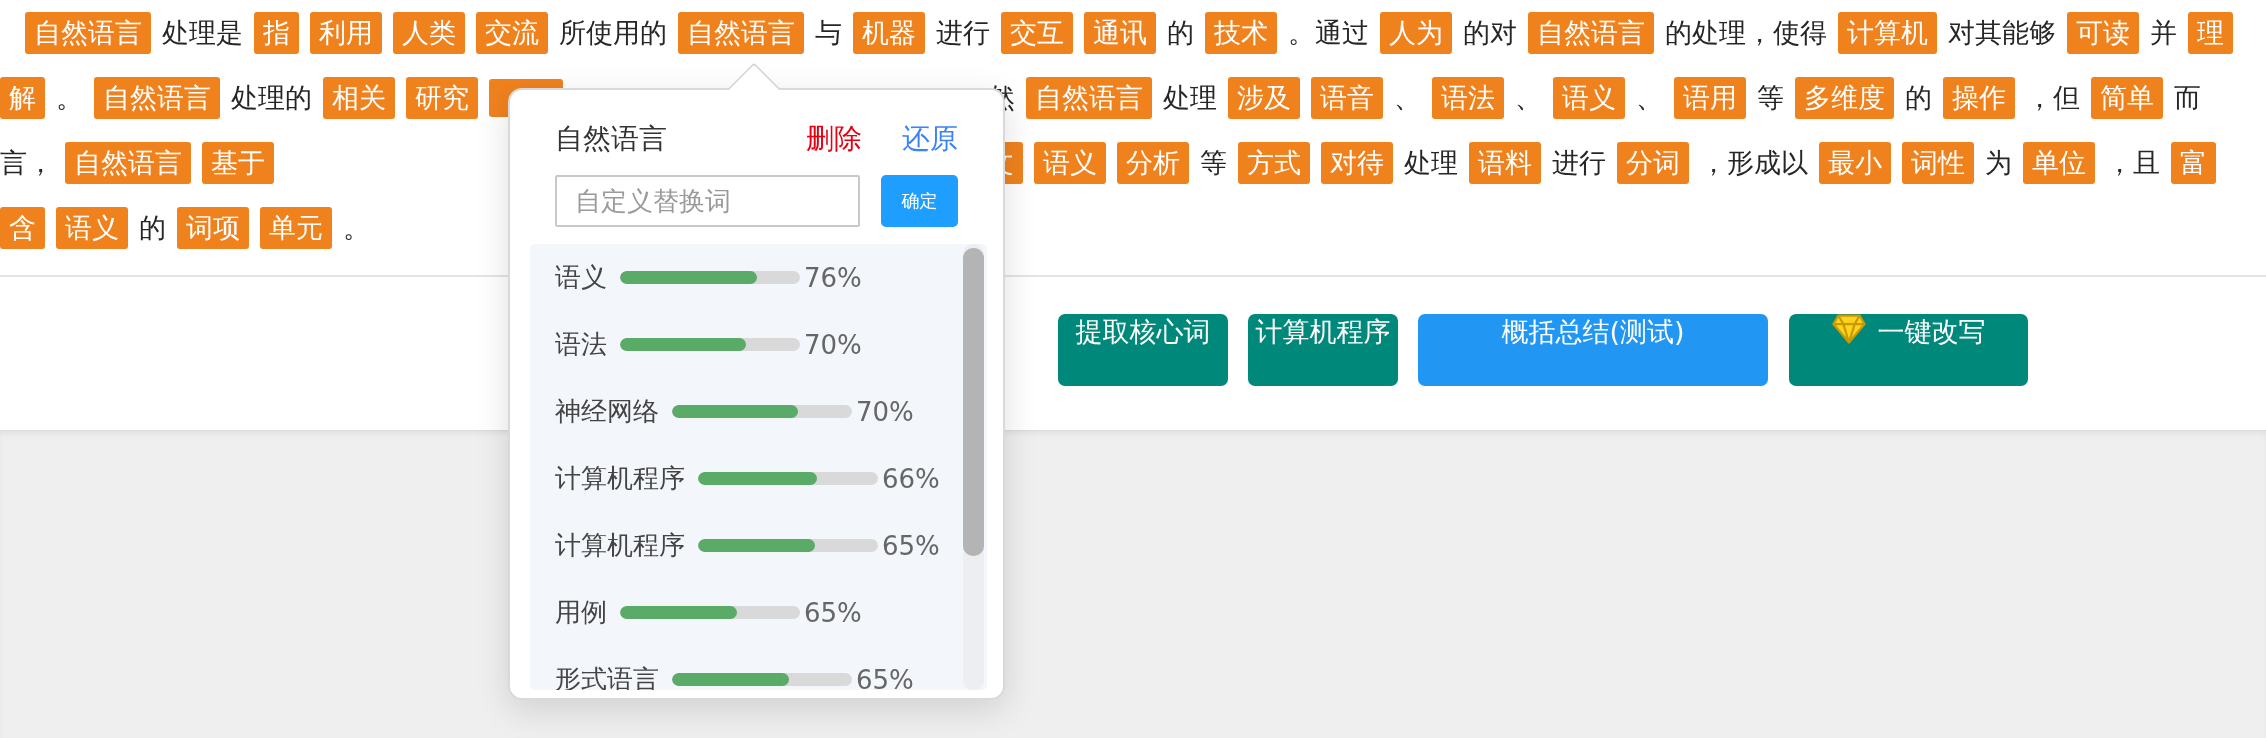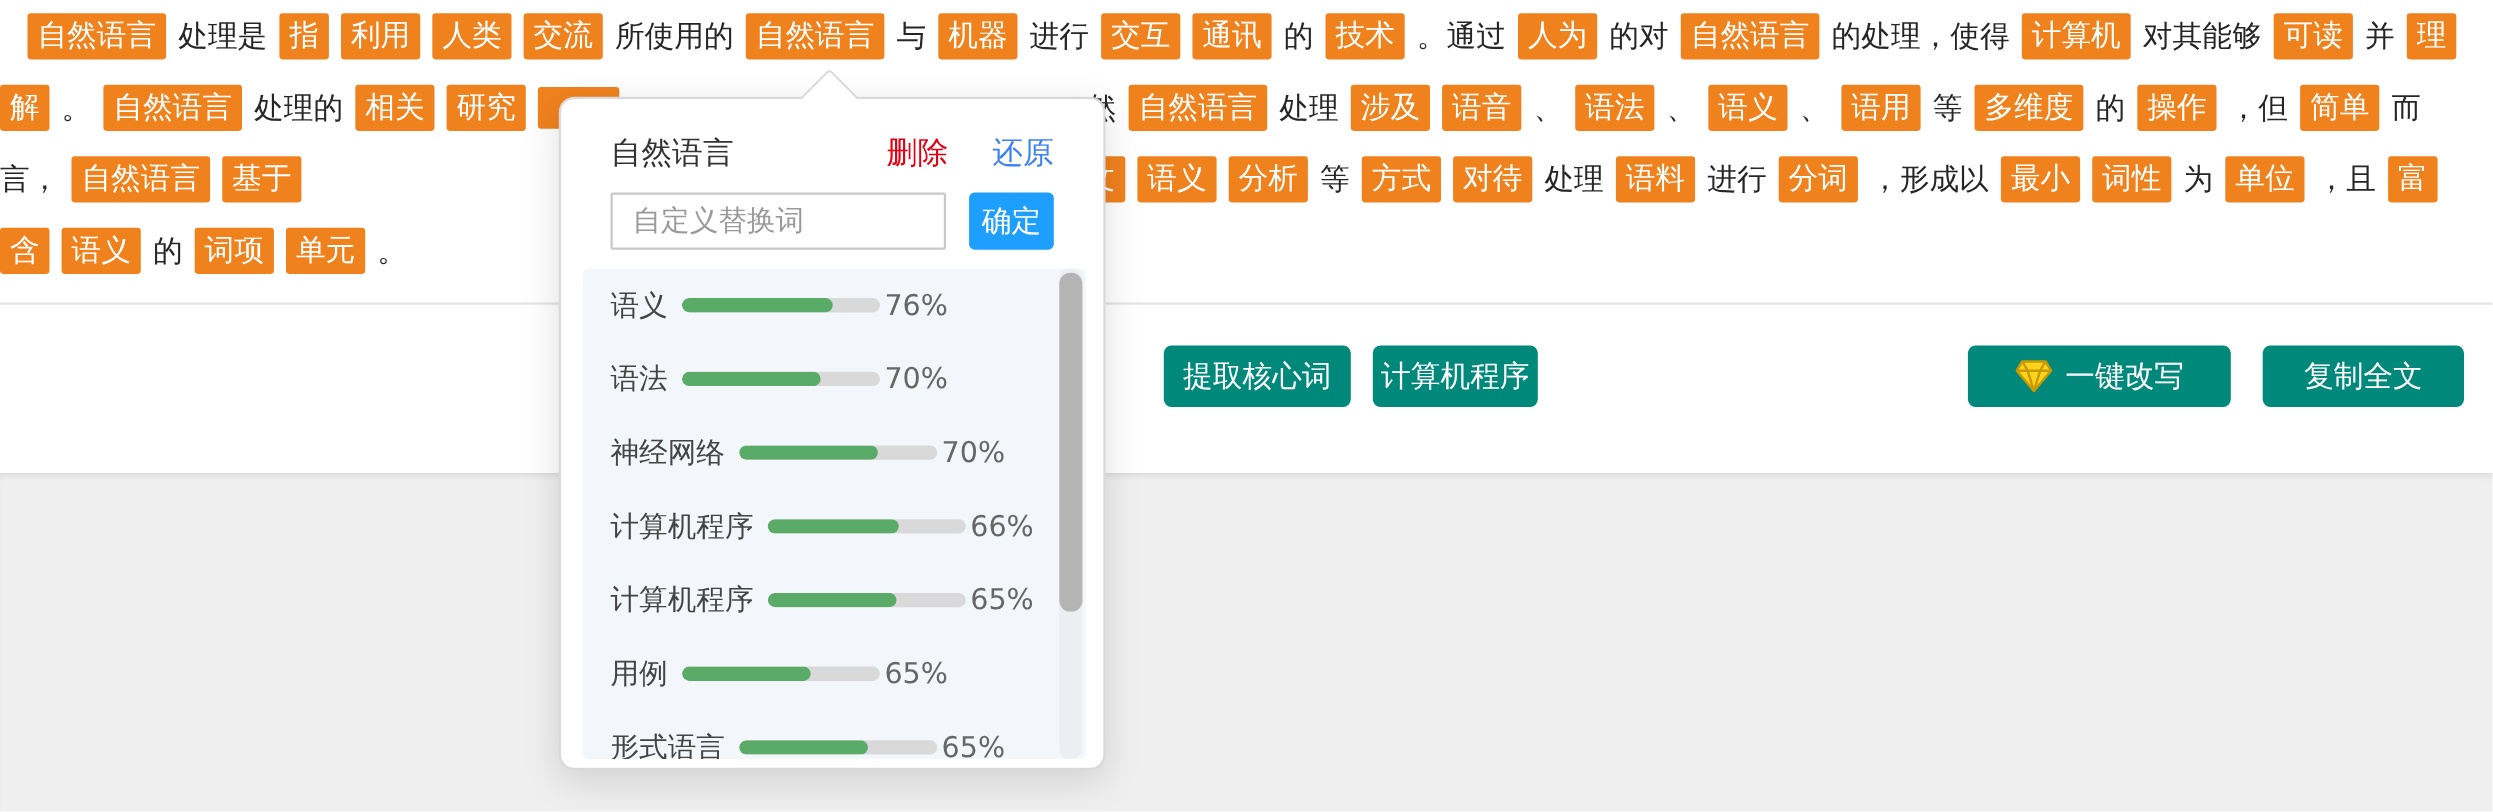--- a/index.html
+++ b/index.html
@@ -15,22 +15,22 @@
   .doc{position:absolute;left:0;top:0;width:2266px;height:275px;z-index:1;}
   .line{position:absolute;display:flex;align-items:center;gap:11px;white-space:nowrap;height:46px;font-size:27px;}
   .seg.pl{color:#262626;}
   .seg.hl{background:var(--orange);color:#fff;padding:5px 9px;border-radius:3px;line-height:1.2;}
   .seg.stub{width:74px;height:38px;padding:0;}
 
   .divider{position:absolute;left:0;top:275px;width:2266px;height:2px;background:#e3e3e3;z-index:1;}
 
   
   .toolbar{position:absolute;left:0;top:0;width:2266px;height:738px;z-index:2;pointer-events:none;}
-  .btn{position:absolute;top:314px;height:56px;border:none;border-radius:7px;color:#fff;font-size:27px;
-       display:flex;align-items:center;justify-content:center;gap:12px;cursor:pointer;pointer-events:auto;
+  .btn{position:absolute;top:314px;height:72px;border:none;border-radius:7px;color:#fff;font-size:27px;
+       display:flex;align-items:flex-start;justify-content:center;gap:12px;cursor:pointer;pointer-events:auto;
        font-family:inherit;}
   .btn.teal{background:var(--teal);}
   .btn.blue{background:var(--blue);}
   .btn svg{display:block;}
 
   .footer{position:absolute;left:0;top:430px;width:2266px;height:308px;background:var(--footer);
           border-top:1px solid #dcdcdc;box-shadow:inset 0 4px 6px -2px rgba(0,0,0,.07);z-index:1;}
 
   
   .popup{position:absolute;left:508px;top:88px;width:497px;height:612px;background:#fff;
@@ -39,21 +39,21 @@
          border-left:2px solid #d9d9d9;border-top:2px solid #d9d9d9;transform:rotate(45deg);border-radius:4px 0 0 0;}
   .popup-header{display:flex;align-items:center;padding:30px 45px 0 45px;font-size:28px;}
   .popup-title{color:#333;}
   .popup-del{margin-left:auto;color:var(--red);cursor:pointer;}
   .popup-res{margin-left:40px;color:#3b82f6;cursor:pointer;}
   .popup-inputrow{display:flex;align-items:flex-end;margin:17px 45px 0 45px;}
   .popup-input{width:305px;height:52px;border:2px solid #c8c8c8;border-radius:2px;font-size:26px;
          padding:0 18px;color:#333;font-family:inherit;outline:none;}
   .popup-input::placeholder{color:#9a9a9a;}
   .popup-ok{width:80px;height:52px;margin-left:21px;background:var(--confirm);color:#fff;border:none;
-         border-radius:5px;font-size:27px;cursor:pointer;font-family:inherit;}
+         border-radius:5px;font-size:18px;cursor:pointer;font-family:inherit;}
   .slist{position:absolute;left:20px;top:154px;width:457px;height:446px;background:var(--listbg);
          border-radius:5px;overflow:hidden;}
   .srow{display:flex;align-items:center;height:67px;padding-left:25px;cursor:pointer;}
   .sword{font-size:26px;color:#444;}
   .sbar{width:180px;height:13px;border-radius:7px;background:var(--track);margin-left:13px;position:relative;overflow:hidden;flex:none;}
   .sfill{position:absolute;left:0;top:0;height:100%;border-radius:7px;background:var(--green);}
   .spct{font-size:26px;color:#666;margin-left:4px;}
   .sscroll{position:absolute;right:3px;top:0;width:21px;height:446px;background:#eceef1;border-radius:10px;}
   .sthumb{position:absolute;left:0;top:4px;width:21px;height:308px;background:#b4b4b4;border-radius:10px;cursor:grab;}
 </style>
@@ -157,29 +157,29 @@
 
   <div class="footer"></div>
 
   <div class="toolbar" id="toolbar">
       <button class="btn teal" style="left: 1058px; width: 170px;">
         <span>提取核心词</span>
       </button>
       <button class="btn teal" style="left: 1248px; width: 150px;">
         <span>计算机程序</span>
       </button>
+      <button class="btn blue" style="left: 1418px; width: 350px;">
+        <span>概括总结(测试)</span>
+      </button>
       <button class="btn teal" style="left: 1789px; width: 239px;">
         <svg width="34" height="30" viewBox="0 0 24 21">
           <path d="M4.5 1 L19.5 1 L23 7 L12 20 L1 7 Z" fill="#ffd21e" stroke="#c79a00" stroke-width="1.6" stroke-linejoin="round"></path>
           <path d="M1 7 H23 M4.5 1 L8 7 L12 20 M19.5 1 L16 7 L12 20" fill="none" stroke="#c79a00" stroke-width="1.6" stroke-linejoin="round"></path>
         </svg>
         <span>一键改写</span>
-      </button>
-      <button class="btn teal" style="left: 2057px; width: 183px;">
-        <span>复制全文</span>
       </button>
     </div>
 
   <div class="popup">
     <div class="popup-arrow"></div>
     <div class="popup-header">
       <span class="popup-title">自然语言</span>
       <span class="popup-del">删除</span>
       <span class="popup-res">还原</span>
     </div>

